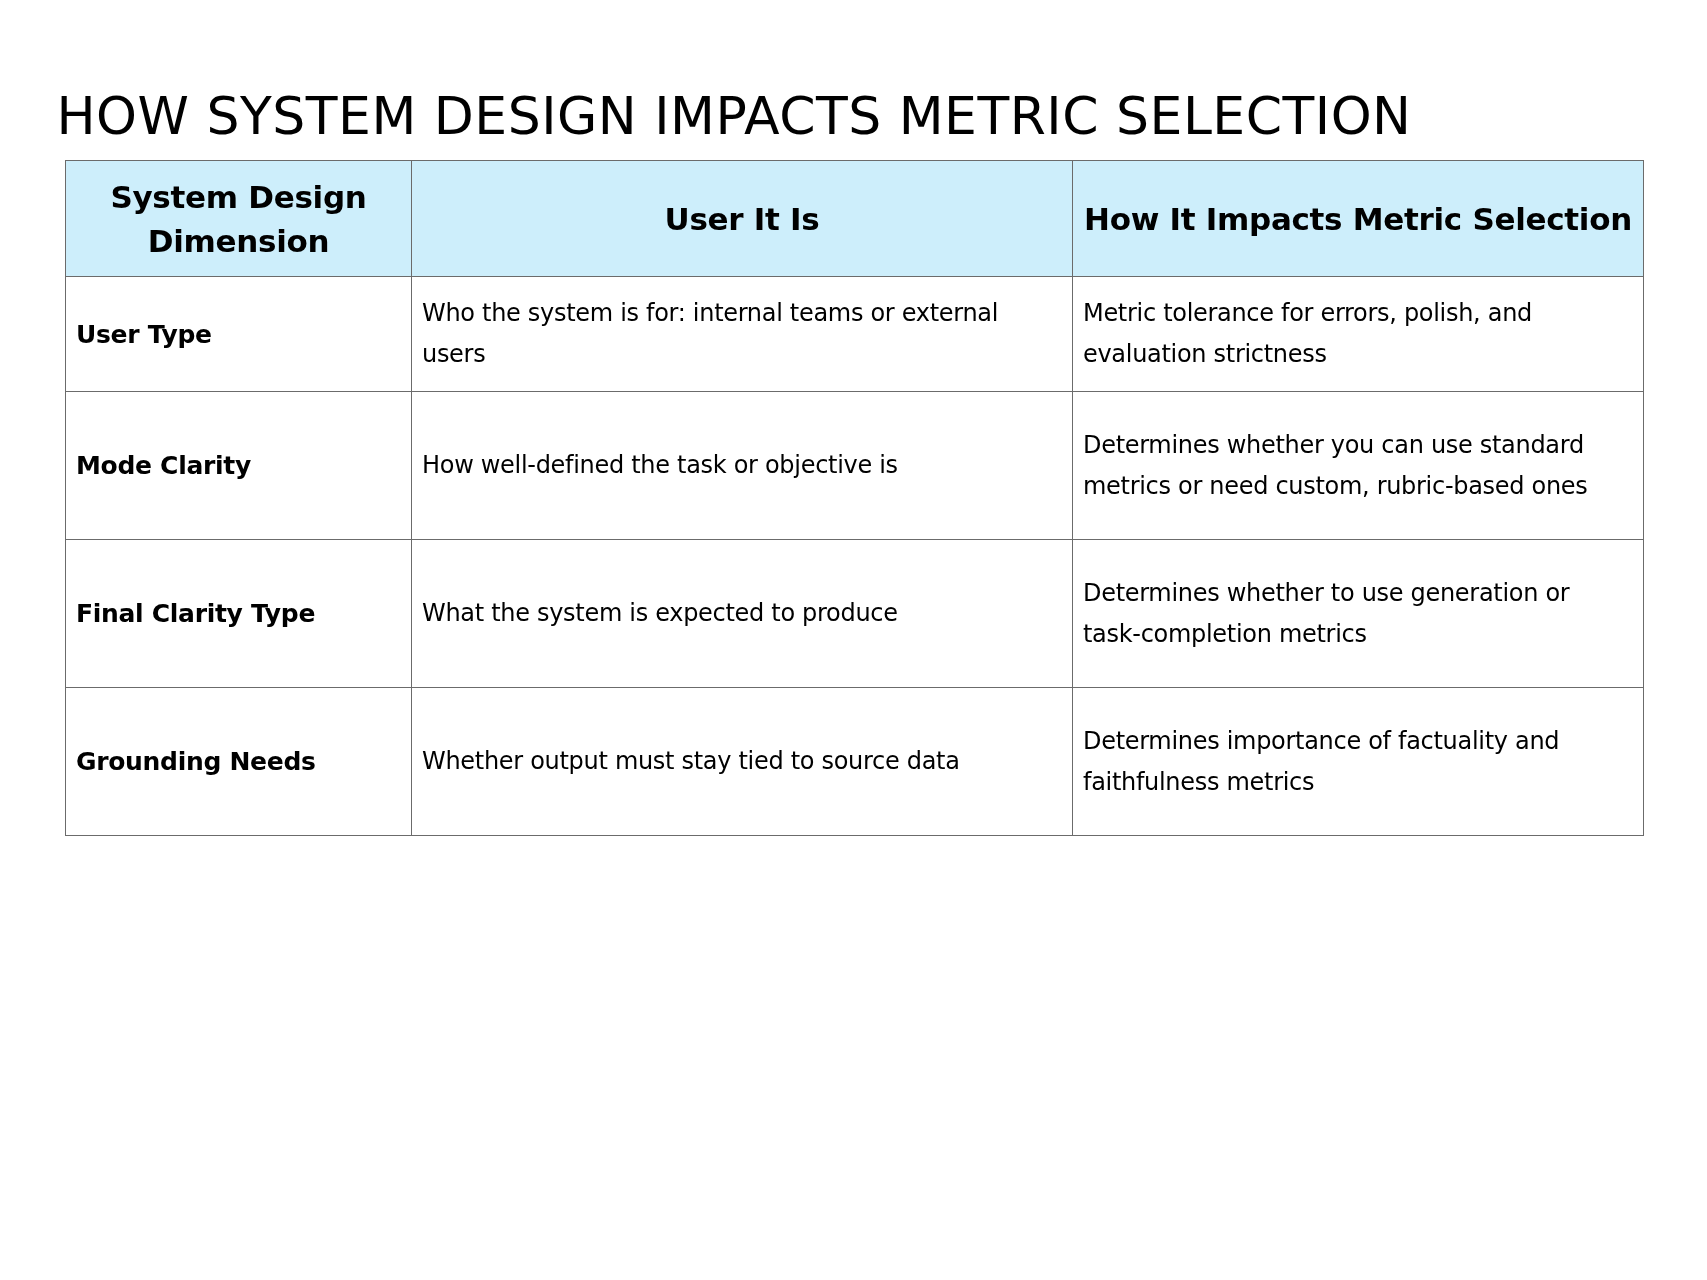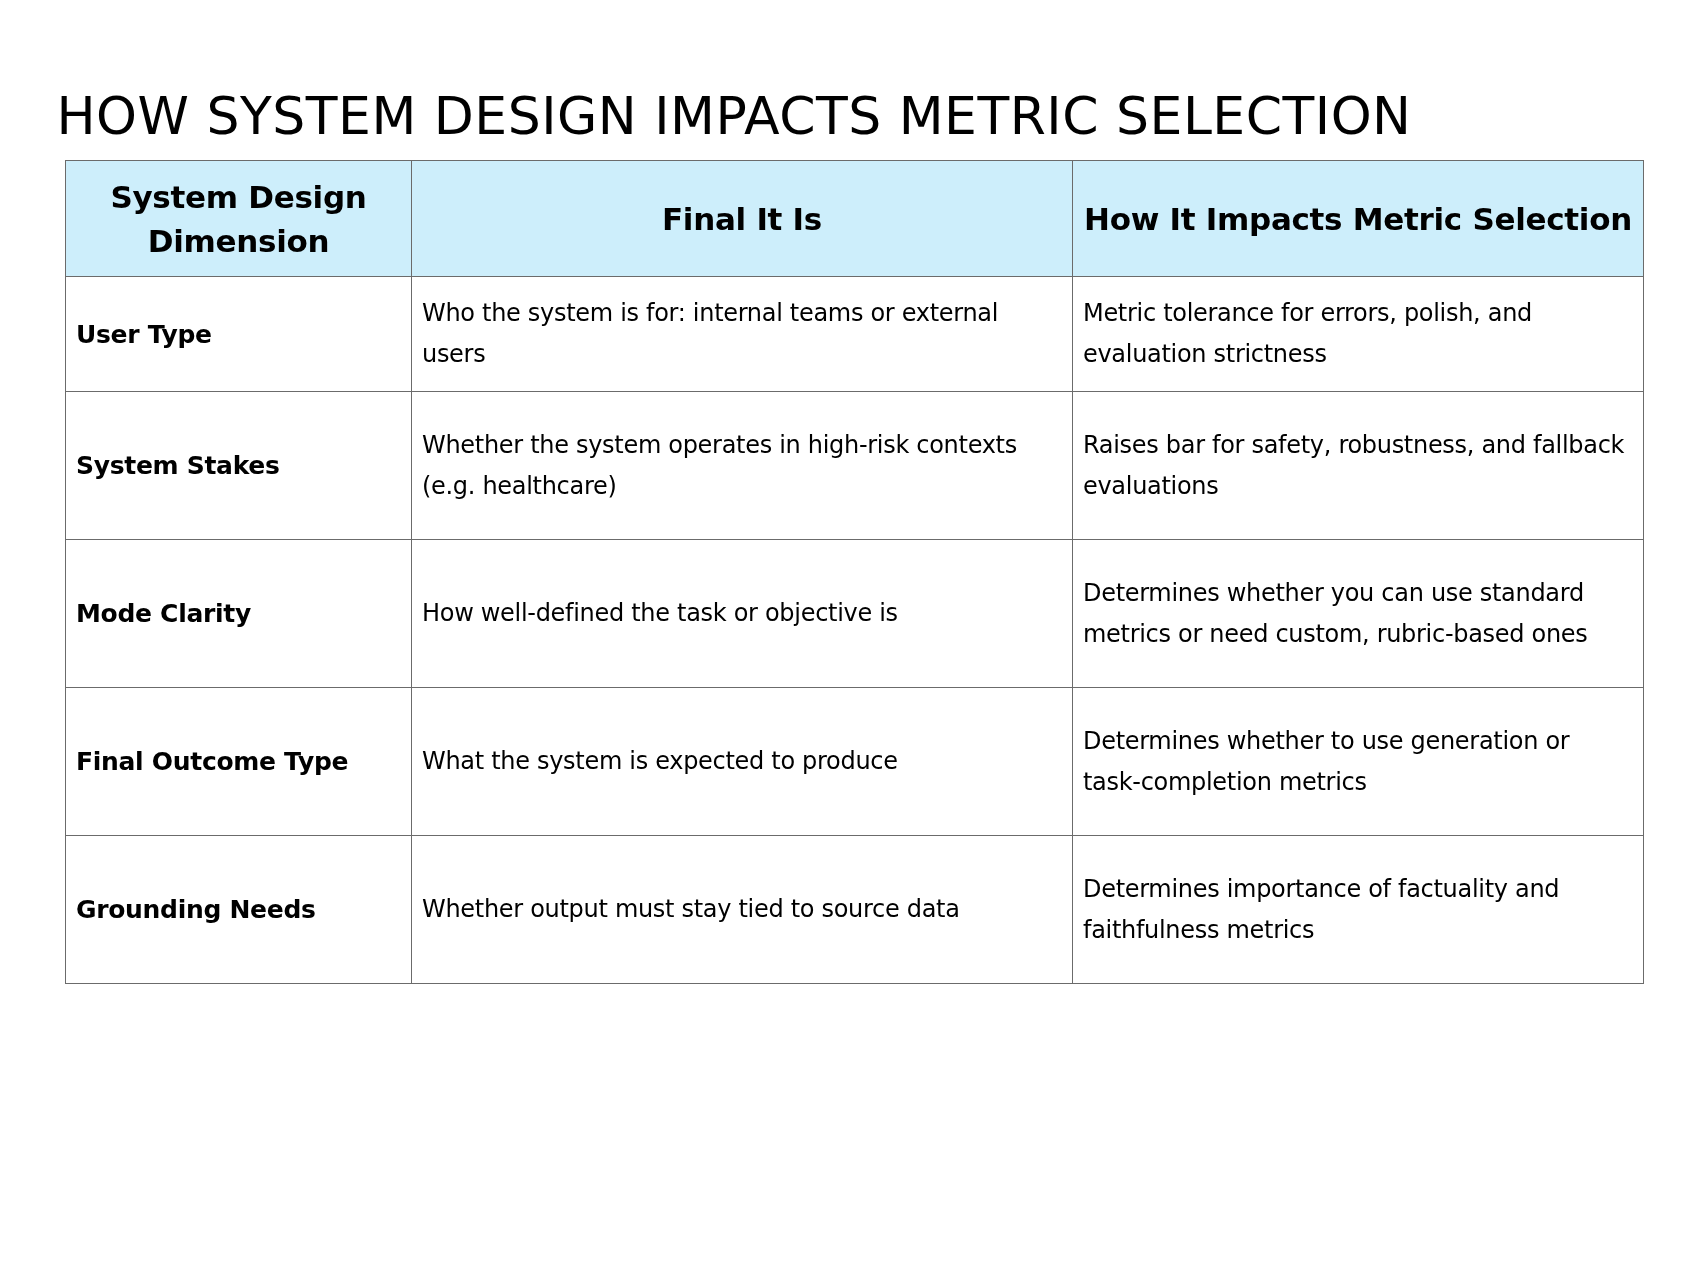--- a/index.html
+++ b/index.html
@@ -70,42 +70,37 @@
 
 <table class="metric-table">
   <colgroup>
     <col class="c1">
       <col class="c2">
       <col class="c3">
   </colgroup>
   <thead>
     <tr>
       <th>System Design Dimension</th>
-      <th>Final It Is</th>
+      <th>User It Is</th>
       <th>How It Impacts Metric Selection</th>
     </tr>
   </thead>
   <tbody>
     <tr class="r-short">
       <td class="dim">User Type</td>
       <td>Who the system is for: internal teams or external users</td>
       <td>Metric tolerance for errors, polish, and evaluation strictness</td>
     </tr>
     <tr class="r-tall">
-      <td class="dim">System Stakes</td>
-      <td>Whether the system operates in high-risk contexts (e.g. healthcare)</td>
-      <td>Raises bar for safety, robustness, and fallback evaluations</td>
-    </tr>
-    <tr class="r-tall">
       <td class="dim">Mode Clarity</td>
       <td>How well-defined the task or objective is</td>
       <td>Determines whether you can use standard metrics or need custom, rubric-based ones</td>
     </tr>
     <tr class="r-tall">
-      <td class="dim">Final Outcome Type</td>
+      <td class="dim">Final Clarity Type</td>
       <td>What the system is expected to produce</td>
       <td>Determines whether to use generation or task-completion metrics</td>
     </tr>
     <tr class="r-tall">
       <td class="dim">Grounding Needs</td>
       <td>Whether output must stay tied to source data</td>
       <td>Determines importance of factuality and faithfulness metrics</td>
     </tr>
   </tbody>
 </table>

